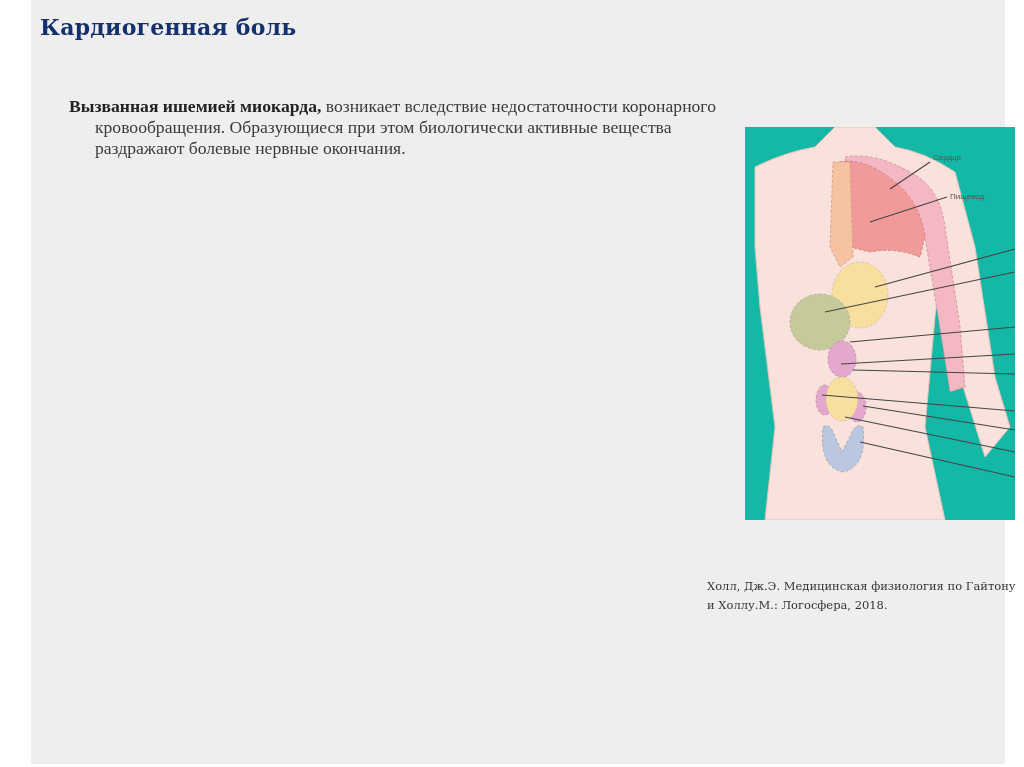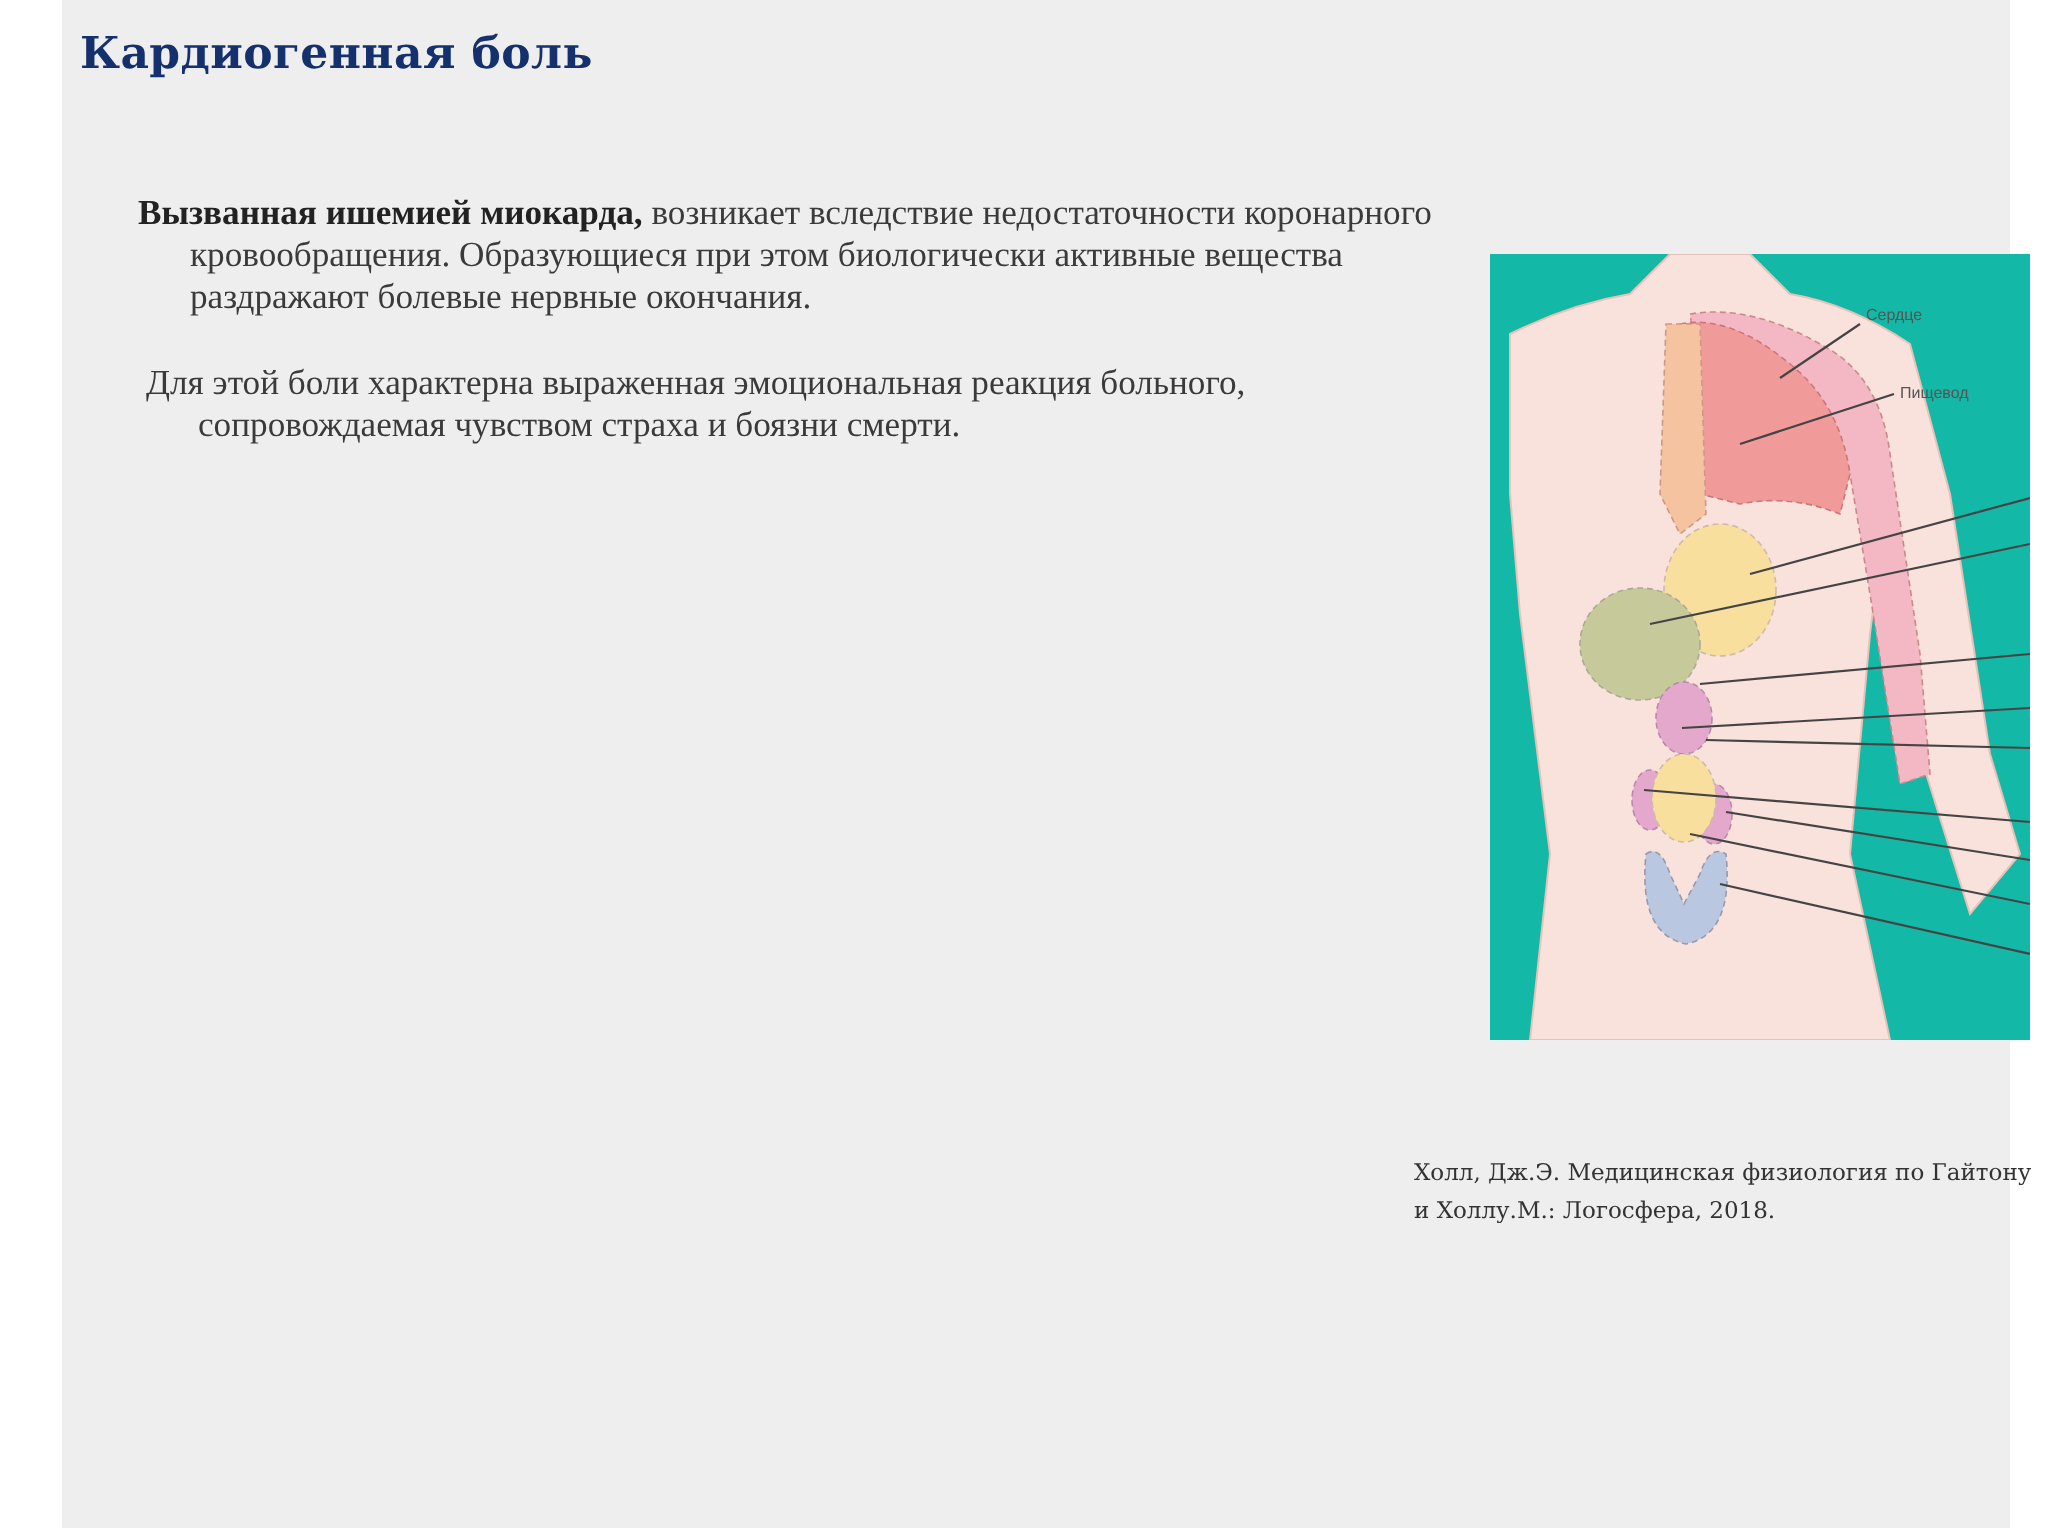--- a/index.html
+++ b/index.html
@@ -17,21 +17,20 @@
 </style>
 </head>
 <body>
 
 <div class="slide">
   <div class="title">Кардиогенная боль</div>
 
   <div class="body">
     <p class="p hang"><b>Вызванная ишемией миокарда,</b><span> возникает вследствие недостаточности коронарного кровообращения. Образующиеся при этом биологически активные вещества раздражают болевые нервные окончания.</span></p>
     <div class="gap"></div>
-    <p class="p hang" style="padding-left:30px;">Для этой боли характерна выраженная эмоциональная реакция больного, сопровождаемая чувством страха и боязни смерти.</p>
     <div class="gap"></div>
   </div>
 
   <div class="figure">
     <svg width="270" height="393" viewBox="0 0 270 393">
 
       <path d="M10 40 Q40 25 70 20 L90 0 L130 0 L150 20 Q180 25 210 45 L230 120 L250 250 L265 300 L240 330 L215 250 L195 150 L190 190 L180 300 L200 393 L20 393 L30 300 L15 180 L10 120 Z" fill="#f9e1dc" stroke="#e7c2b8" stroke-width="1"></path>
 
       <path d="M100 30 Q130 25 165 45 Q195 60 200 100 L215 200 L220 260 L205 265 L190 170 L180 110 Q150 90 110 90 Z" fill="#f4b8c4" stroke="#c88" stroke-dasharray="3,2" stroke-width="0.8"></path>
 

